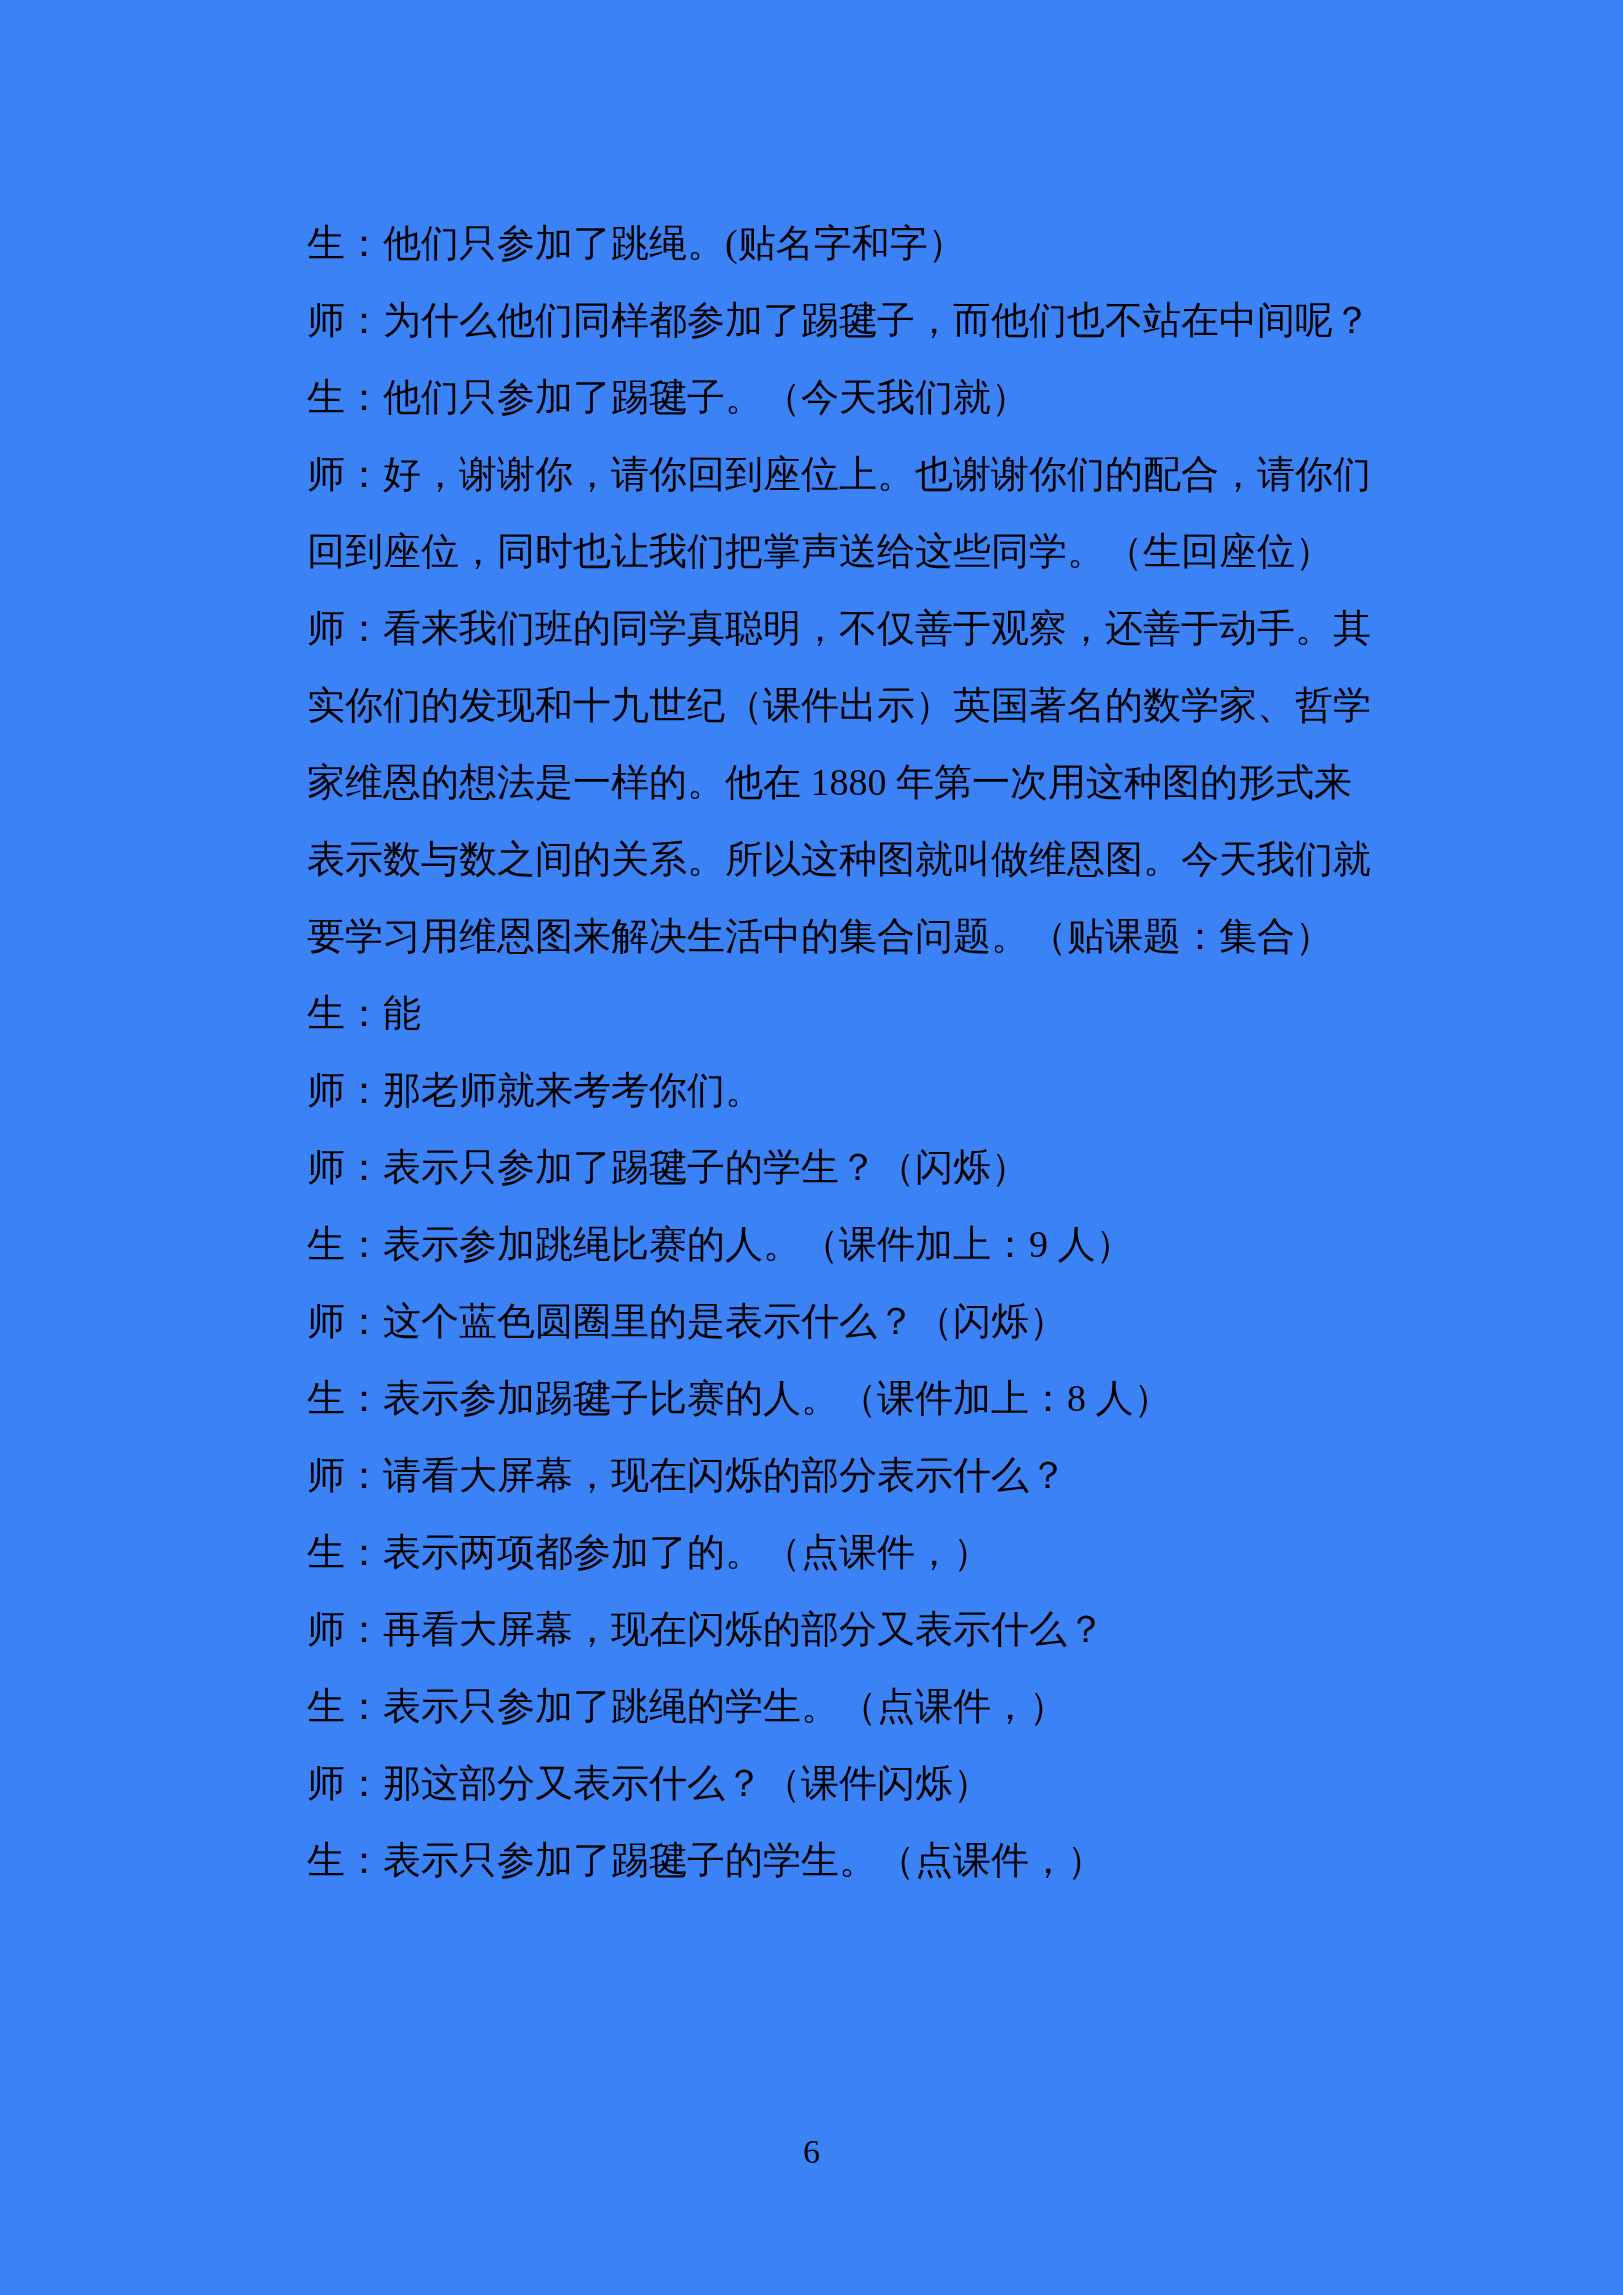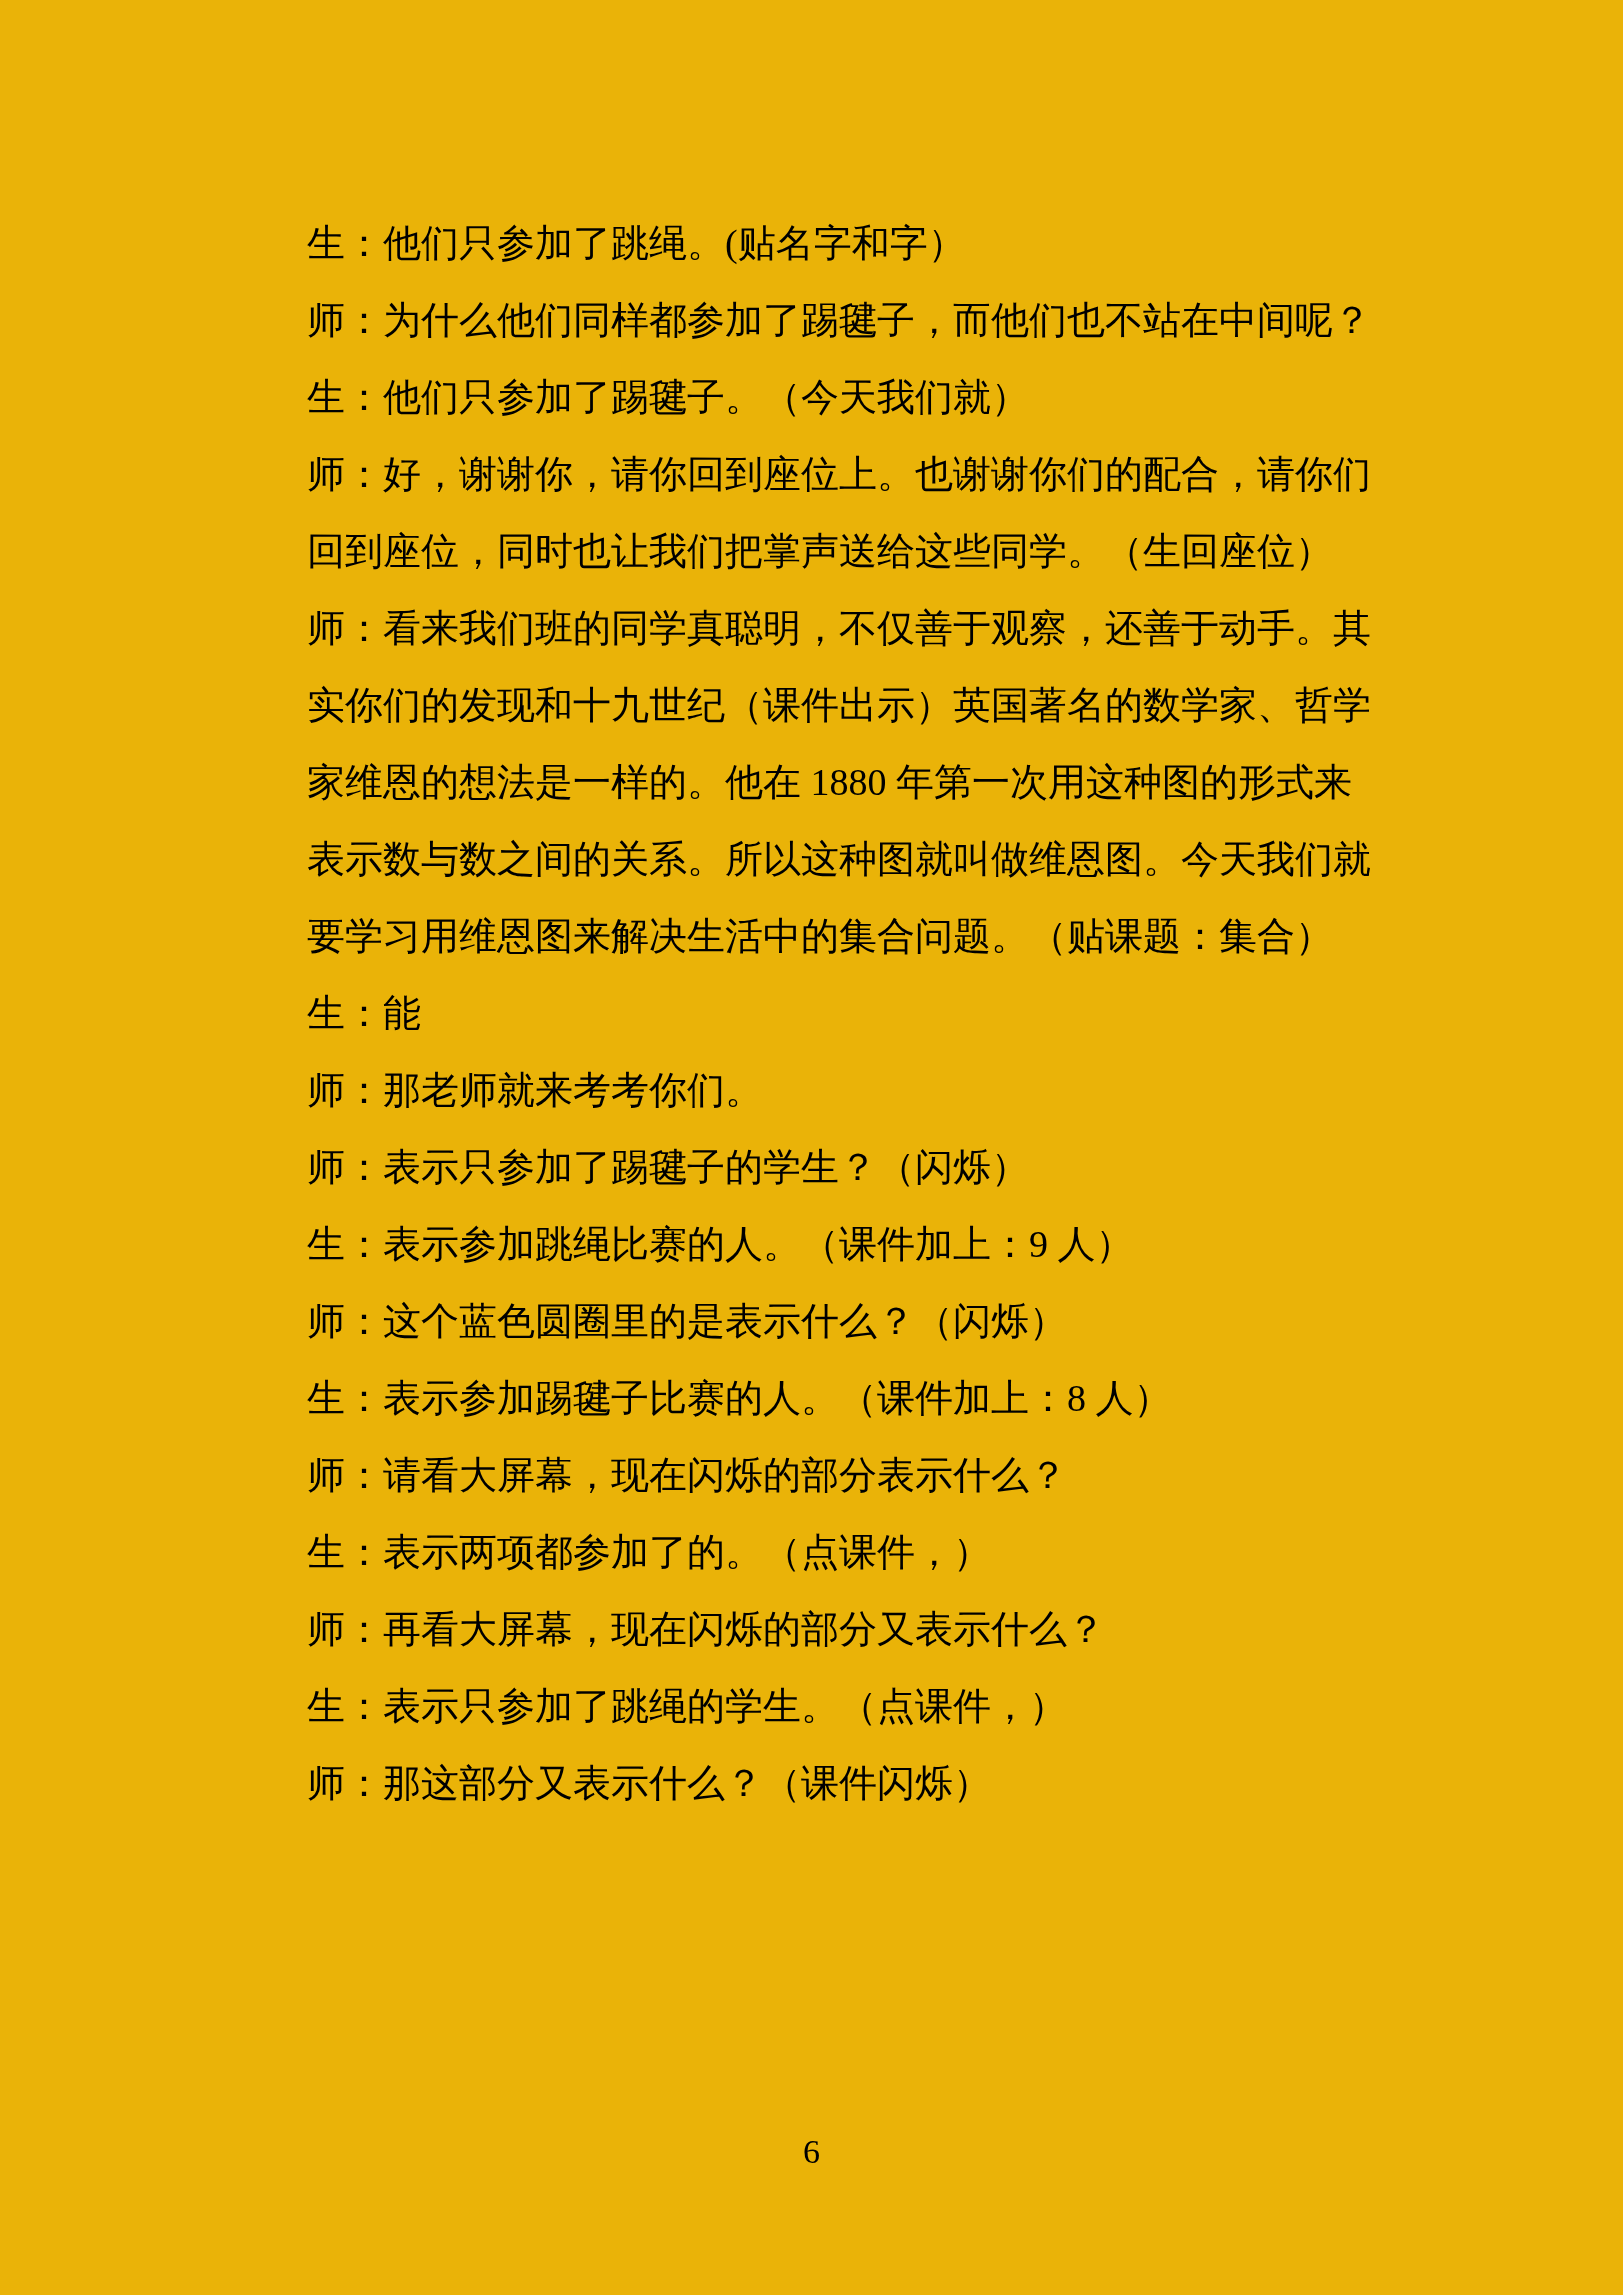--- a/index.html
+++ b/index.html
@@ -4,21 +4,21 @@
 <style>
   html, body {
     margin: 0;
     padding: 0;
     background: #ffffff;
   }
   .page {
     position: relative;
     width: 1623px;
     height: 2295px;
-    background: #eab308;
+    background: #3b82f6;
     font-family: "Liberation Serif", "DejaVu Serif", serif;
     color: #000000;
     overflow: hidden;
   }
   .text-block {
     position: absolute;
     left: 307px;
     top: 205px;
     width: 1118px;
     font-size: 38px;
@@ -61,16 +61,17 @@
     <div class="line">师：那老师就来考考你们。</div>
     <div class="line">师：表示只参加了踢毽子的学生？（闪烁）</div>
     <div class="line">生：表示参加跳绳比赛的人。（课件加上：9 人）</div>
     <div class="line">师：这个蓝色圆圈里的是表示什么？（闪烁）</div>
     <div class="line">生：表示参加踢毽子比赛的人。（课件加上：8 人）</div>
     <div class="line">师：请看大屏幕，现在闪烁的部分表示什么？</div>
     <div class="line">生：表示两项都参加了的。（点课件，）</div>
     <div class="line">师：再看大屏幕，现在闪烁的部分又表示什么？</div>
     <div class="line">生：表示只参加了跳绳的学生。（点课件，）</div>
     <div class="line">师：那这部分又表示什么？（课件闪烁）</div>
+    <div class="line">生：表示只参加了踢毽子的学生。（点课件，）</div>
   </div>
   <div class="page-number">6</div>
 </div>
 
 
 </body></html>

